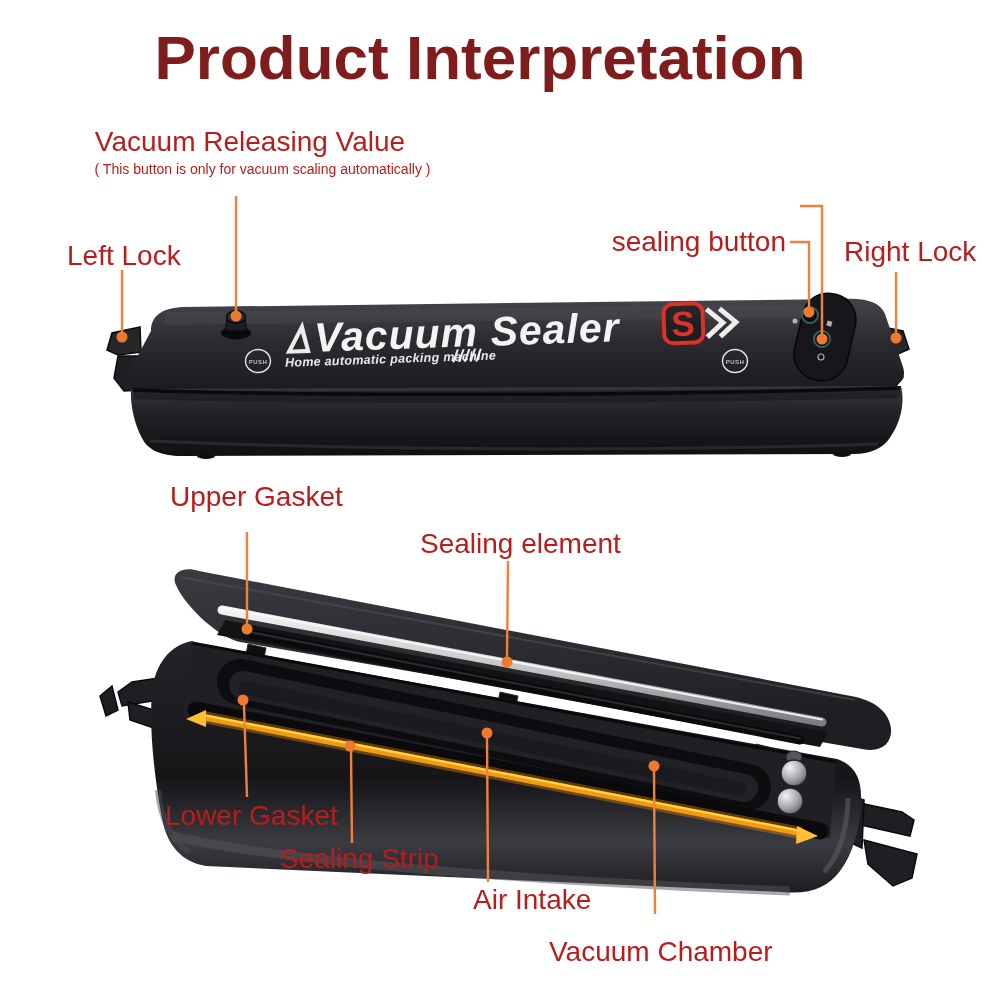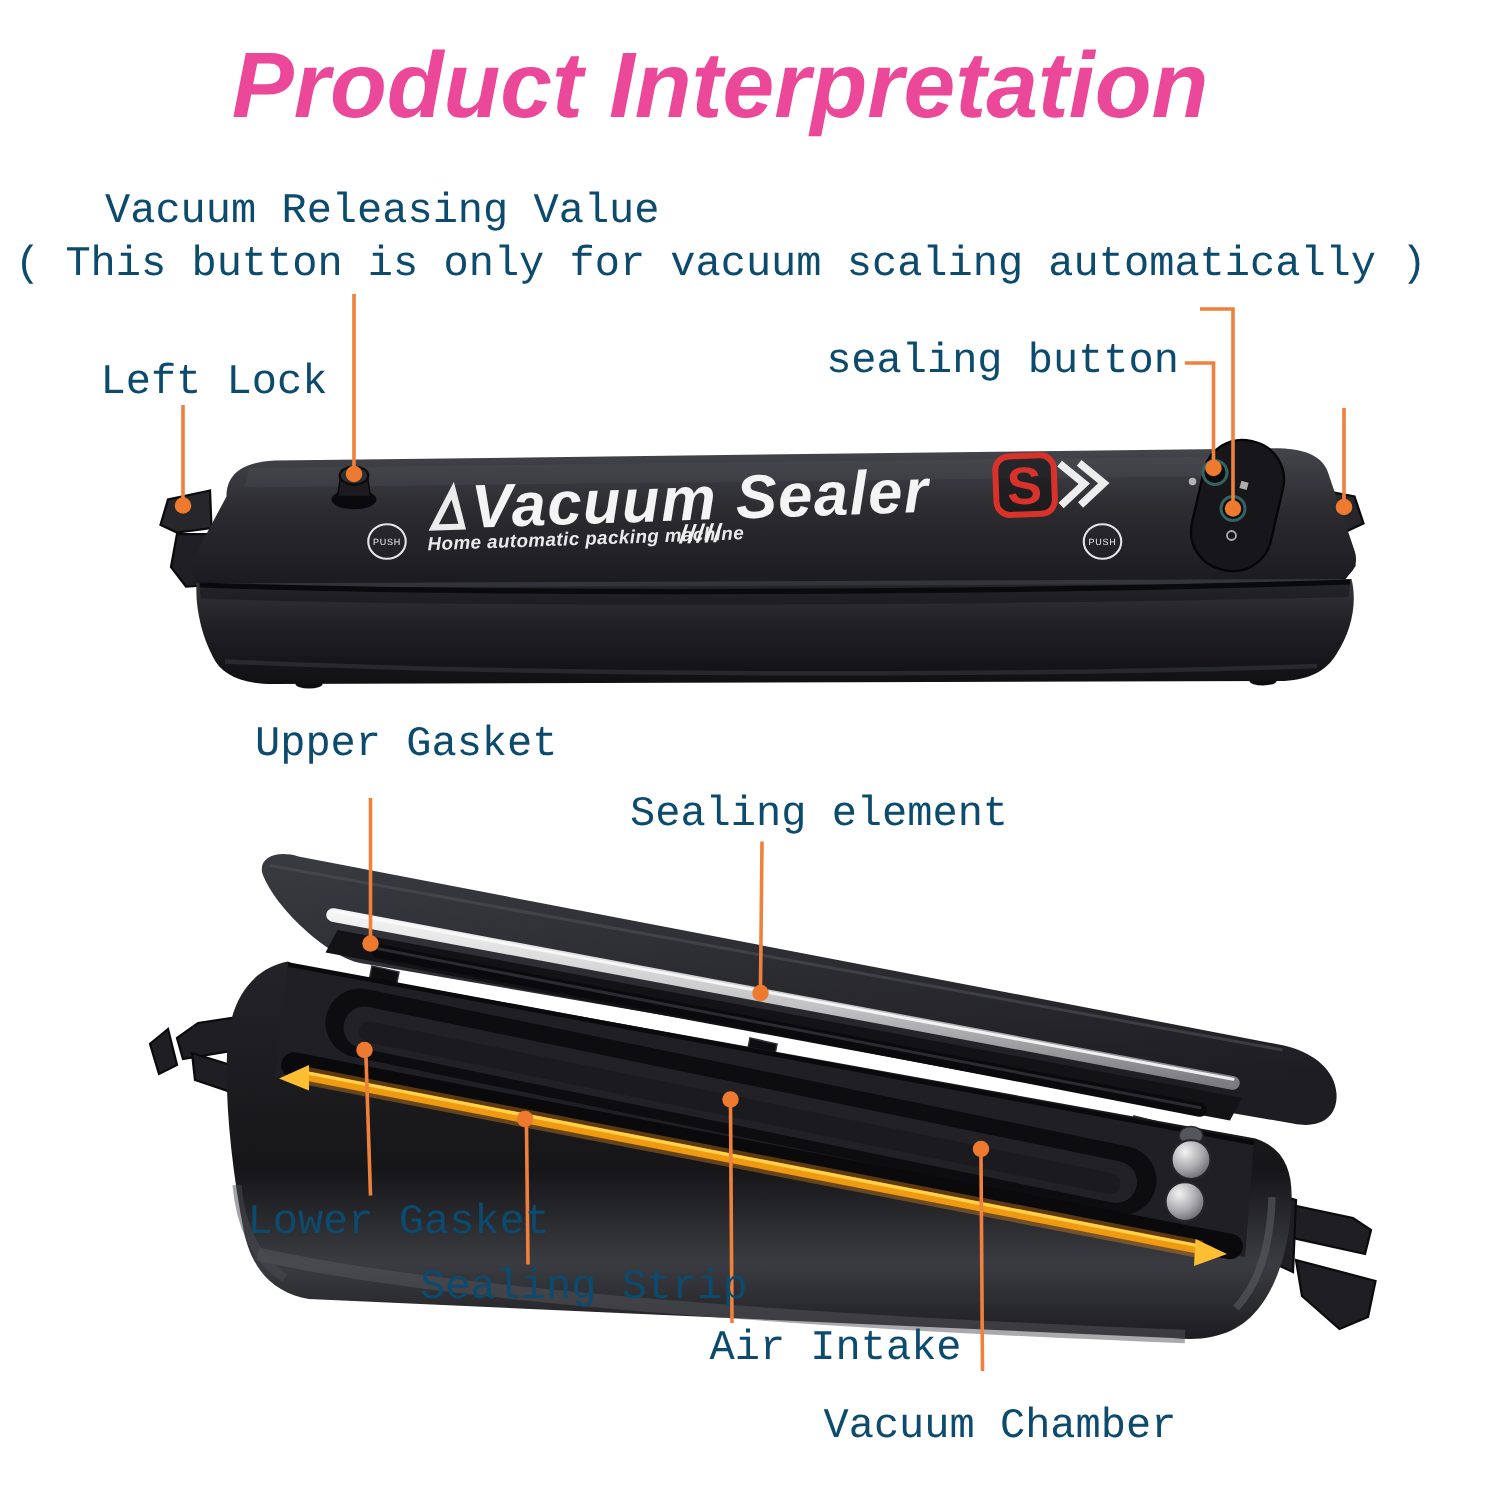--- a/index.html
+++ b/index.html
@@ -1,22 +1,22 @@
 <!DOCTYPE html>
 <html><head>
 <meta charset="utf-8">
 <style>
   html,body{margin:0;padding:0;background:#ffffff;}
   #stage{position:relative;width:1000px;height:1000px;background:#ffffff;overflow:hidden;
          font-family:"Liberation Sans",sans-serif;}
   #art{position:absolute;left:0;top:0;width:1000px;height:1000px;}
-  .lbl{position:absolute;color:#0c4a6e;font-size:28px;line-height:1.1;white-space:nowrap;font-family:Liberation Mono, monospace;}
+  .lbl{position:absolute;color:#b91c1c;font-size:28px;line-height:1.1;white-space:nowrap;}
   .title{position:absolute;left:0;top:22px;width:960px;text-align:center;
-         font-size:62px;font-weight:bold;letter-spacing:0px;color:#ec4899;font-style:italic;}
-  .note{font-size:28px;}
+         font-size:62px;font-weight:bold;letter-spacing:0px;color:#7f1d1d;}
+  .note{font-size:14px;}
 </style>
 </head>
 <body>
 
 <div id="stage">
 
   <svg id="art" viewBox="0 0 1000 1000">
     <defs>
       <linearGradient id="lidGrad" x1="0" y1="0" x2="0" y2="1">
         <stop offset="0" stop-color="#44454B"></stop>
@@ -198,20 +198,21 @@
       <circle cx="654" cy="766" r="5.5"></circle>
     </g>
   </svg>
 
   <div class="title">Product Interpretation</div>
 
   <div class="lbl" style="left:70px;top:127px;width:360px;text-align:center;">Vacuum Releasing Value</div>
   <div class="lbl note" style="left:10px;top:162px;width:505px;text-align:center;">( This button is only for vacuum scaling automatically )</div>
   <div class="lbl" style="left:530px;top:227px;width:256px;text-align:right;">sealing button</div>
   <div class="lbl" style="left:67px;top:241px;">Left Lock</div>
+  <div class="lbl" style="left:844px;top:237px;">Right Lock</div>
 
   <div class="lbl" style="left:170px;top:482px;width:158px;text-align:right;">Upper Gasket</div>
   <div class="lbl" style="left:420px;top:529px;width:180px;text-align:center;">Sealing element</div>
   <div class="lbl" style="left:165px;top:801px;width:156px;text-align:center;">Lower Gasket</div>
   <div class="lbl" style="left:280px;top:844px;width:150px;text-align:right;">Sealing Strip</div>
   <div class="lbl" style="left:433px;top:885px;width:115px;text-align:center;margin-left:40px;">Air Intake</div>
   <div class="lbl" style="left:549px;top:917px;width:212px;text-align:center;margin-top:20px;">Vacuum Chamber</div>
 </div>
 
 </body></html>

